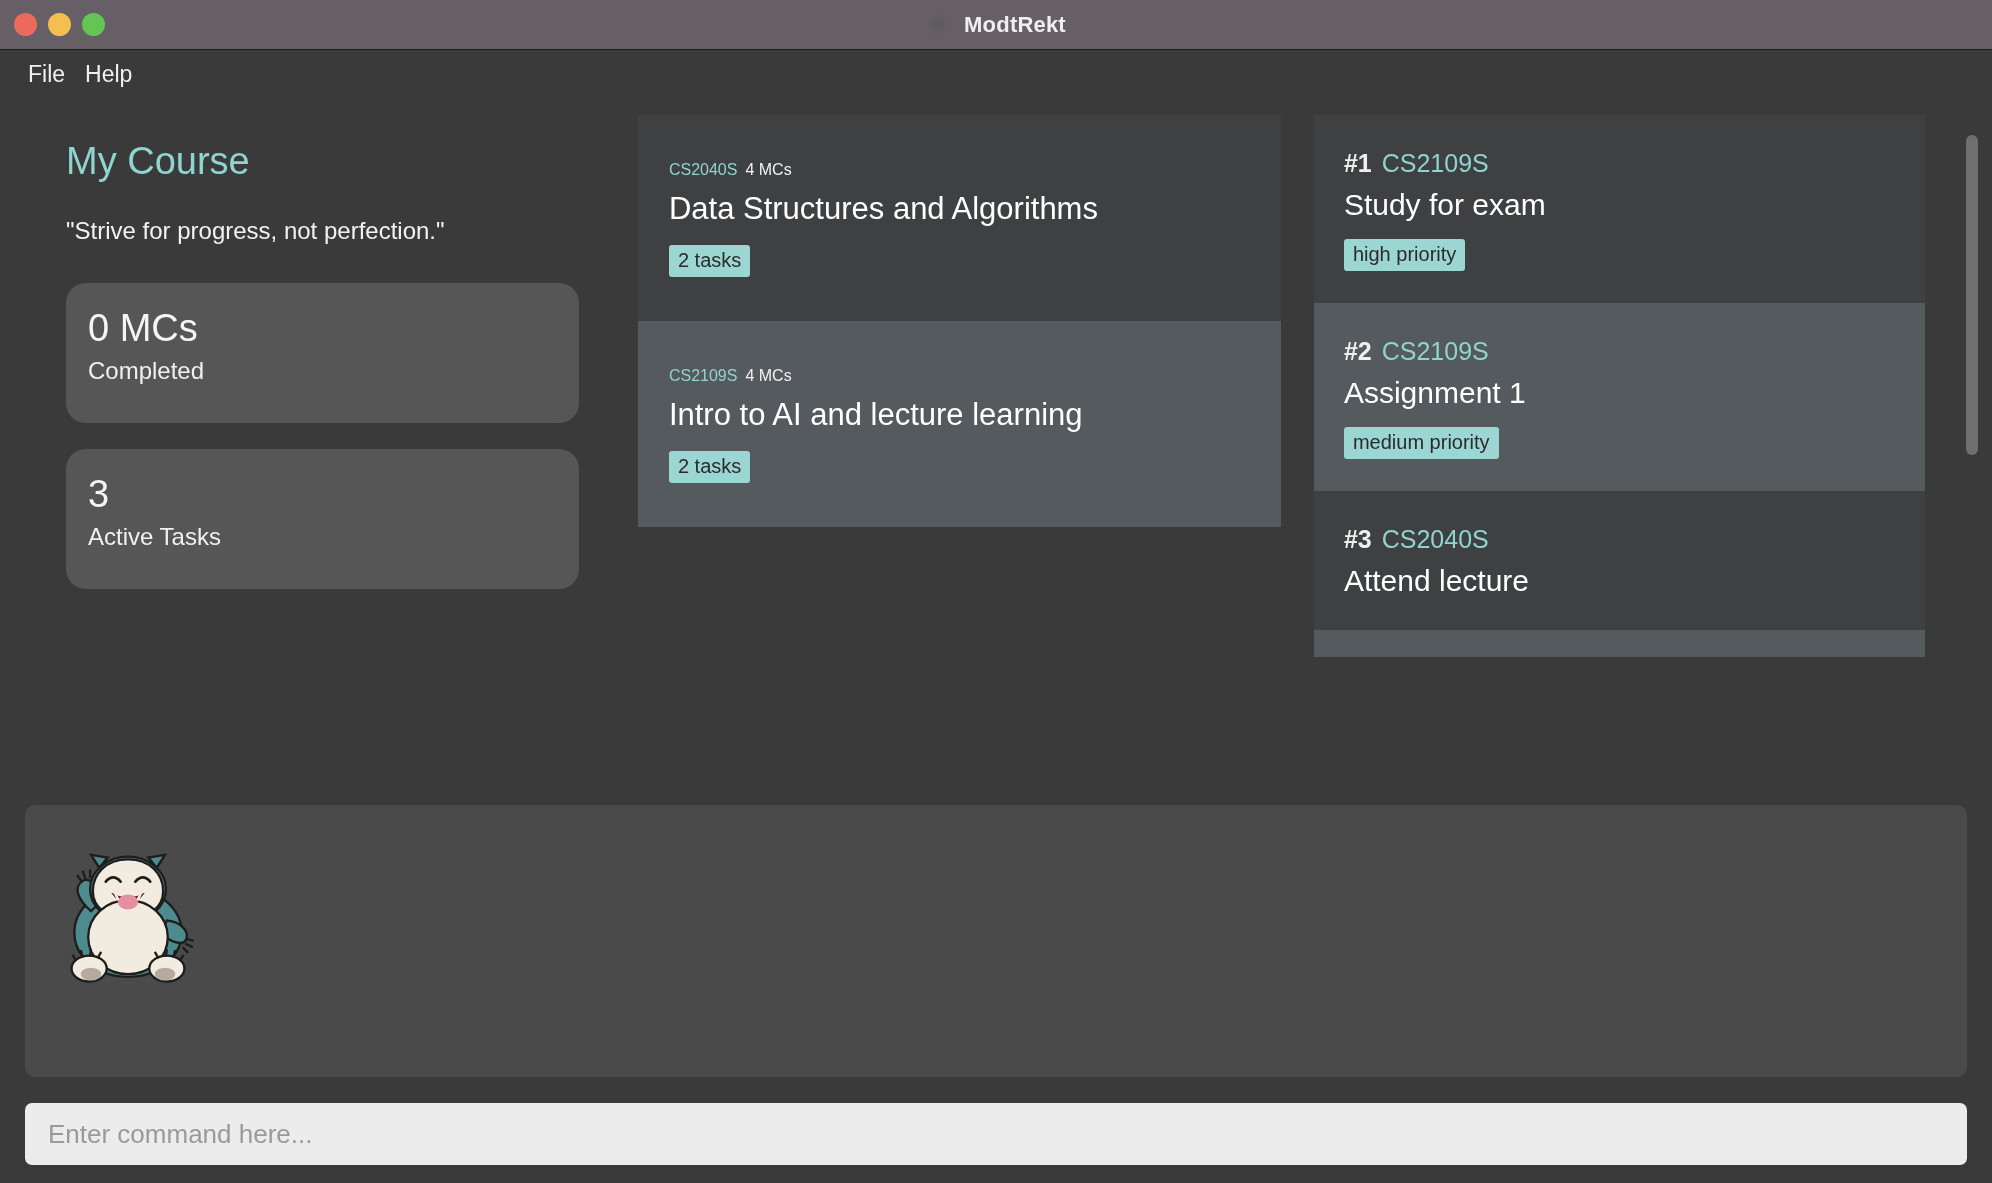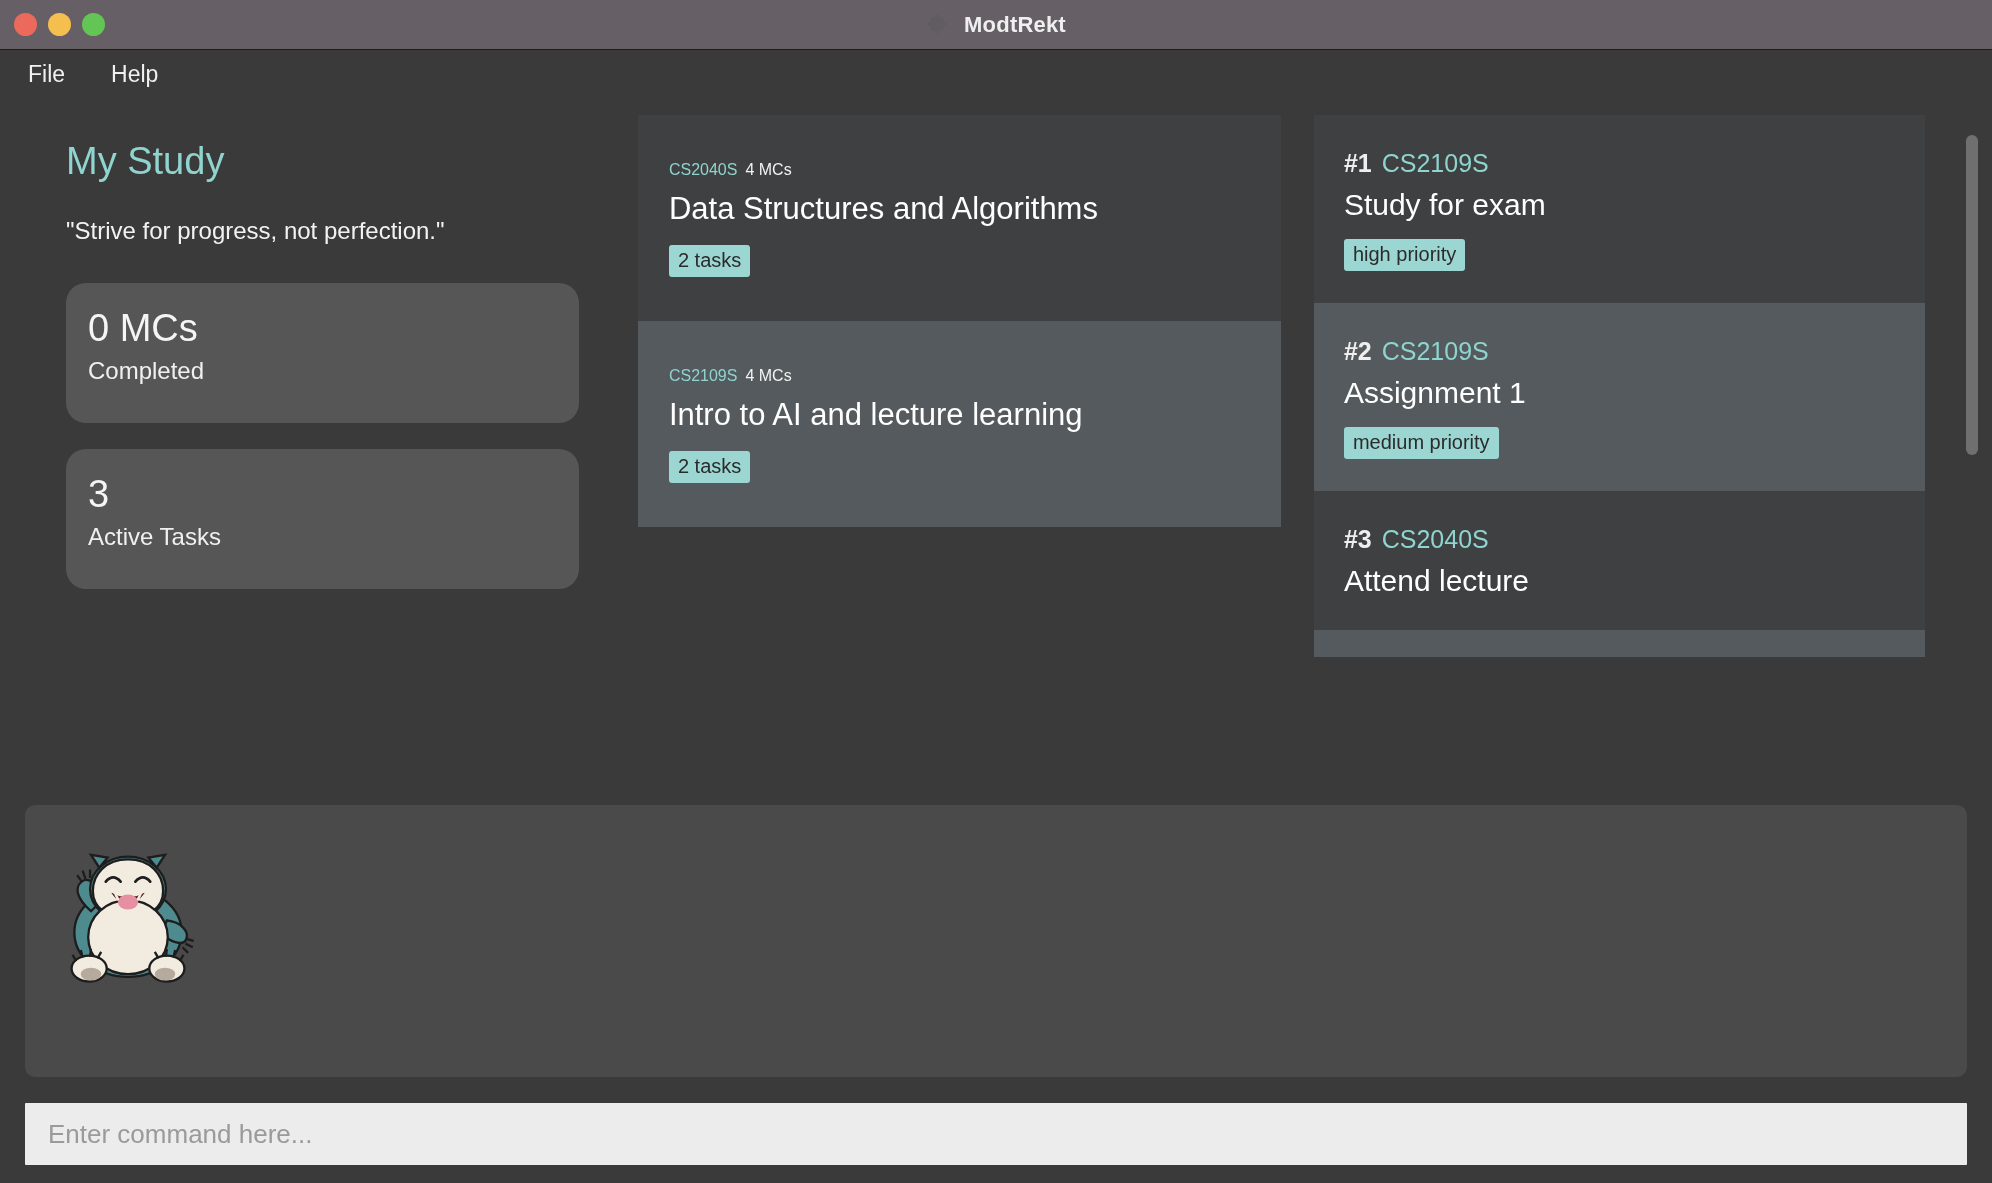--- a/index.html
+++ b/index.html
@@ -36,21 +36,21 @@
     letter-spacing: .2px;
     text-align: right;
   }
 
   
   .menubar {
     height: 50px;
     background: #3a3a3a;
     border-top: 1px solid #1c1c1c;
     display: flex; align-items: center;
-    padding-left: 28px; gap: 46px;
+    padding-left: 28px; gap: 20px;
   }
   .menu-item {
     font-size: 23px; color: #f0f0f0; cursor: default;
   }
 
   
   .main {
     position: relative;
     height: 646px;
     display: flex;
@@ -137,21 +137,21 @@
   .mascot {
     position: absolute; left: 29px; top: 35px;
     width: 148px; height: 148px; display: block;
   }
 
   
   .command-bar {
     position: absolute;
     left: 25px; top: 1103px;
     width: 1942px; height: 62px;
-    background: #ececec; border-radius: 1px;
+    background: #ececec; border-radius: 7px;
     display: flex; align-items: center;
     padding-left: 23px;
   }
   .command-input {
     width: 100%; border: none; outline: none; background: transparent;
     font-family: "Liberation Sans", sans-serif;
     font-size: 26px; color: #2a2a2a;
   }
   .command-input::placeholder { color: #9a9a9a; }
 </style>
@@ -173,21 +173,21 @@
 </div>
 
 <div class="menubar">
   <span class="menu-item">File</span>
   <span class="menu-item">Help</span>
 </div>
 
 <div class="main">
 
   <div class="left-col">
-    <div class="course-title">My Study</div>
+    <div class="course-title">My Course</div>
     <div class="quote">"Strive for progress, not perfection."</div>
 
     <div class="stat-card">
       <div class="stat-value">0 MCs</div>
       <div class="stat-label">Completed</div>
     </div>
 
     <div class="stat-card">
       <div class="stat-value">3</div>
       <div class="stat-label">Active Tasks</div>

